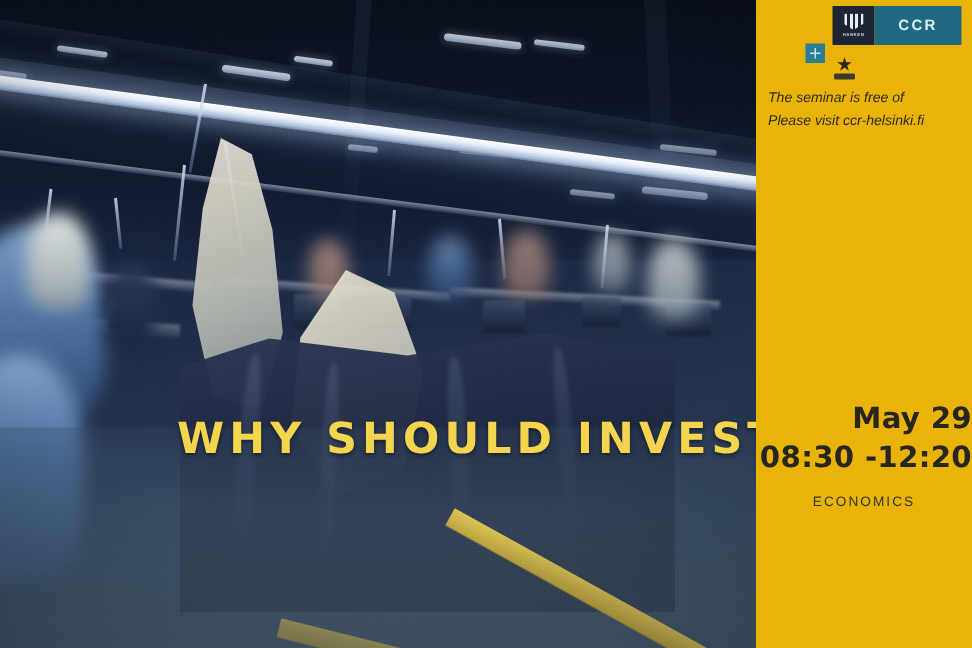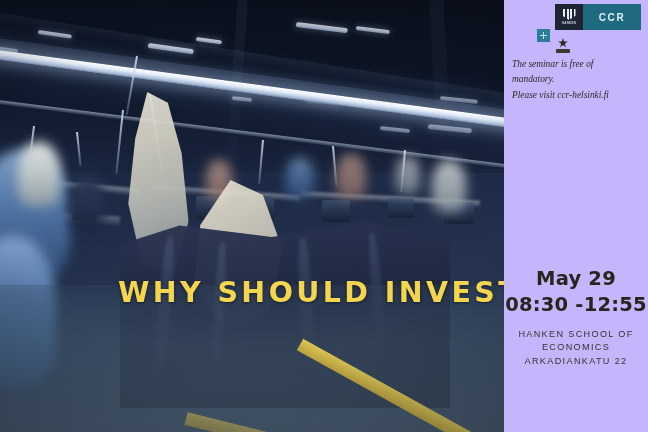--- a/index.html
+++ b/index.html
@@ -181,21 +181,21 @@
     line-height:38px;
     letter-spacing:3.4px;
     white-space:nowrap;
     text-shadow:0 1px 3px rgba(5,10,22,.55);
   }
 
   
   .side-panel{
     position:relative;
     width:144px; height:432px;
-    background:#c4b5fd;
+    background:#eab308;
     flex:0 0 144px;
     overflow:hidden;
   }
 
   
   .logo-lockup{
     position:absolute;
     left:51px; top:4px;
     display:flex;
     height:26px;
@@ -263,33 +263,33 @@
     background:#3a3a2c;
     border-radius:1px;
   }
 
   
   .info{
     position:absolute;
     left:8px; top:57px;
     width:133px;
     color:#2b2b22;
-    font-family:Liberation Serif, serif;
+    font-family:Liberation Sans, sans-serif;
     font-style:italic;
     font-size:9.4px;
     line-height:15.3px;
   }
   .info p{ margin:0; }
 
   
   .date-block{
     position:absolute;
     left:0; top:266px;
     width:144px;
-    text-align:center;
+    text-align:right;
     color:#26261e;
   }
   .date-block .day{
     font-family:"DejaVu Sans", sans-serif;
     font-weight:700;
     font-size:19.5px;
     line-height:26px;
     letter-spacing:.2px;
   }
   .date-block .time{
@@ -412,30 +412,27 @@
 
     <div class="plus-tile"></div>
 
     <div class="emblem">
       <div class="star"></div>
       <div class="band"></div>
     </div>
 
     <div class="info">
       <p>The seminar is free of</p>
-      <p>mandatory.</p>
       <p>Please visit ccr-helsinki.fi</p>
     </div>
 
     <div class="date-block">
       <div class="day">May 29</div>
-      <div class="time">08:30 -12:55</div>
+      <div class="time">08:30 -12:20</div>
     </div>
 
     <div class="venue">
-      <span>HANKEN SCHOOL OF</span>
       <span>ECONOMICS</span>
-      <span>ARKADIANKATU 22</span>
     </div>
 
   </div>
 
 </div>
 
 </body></html>

